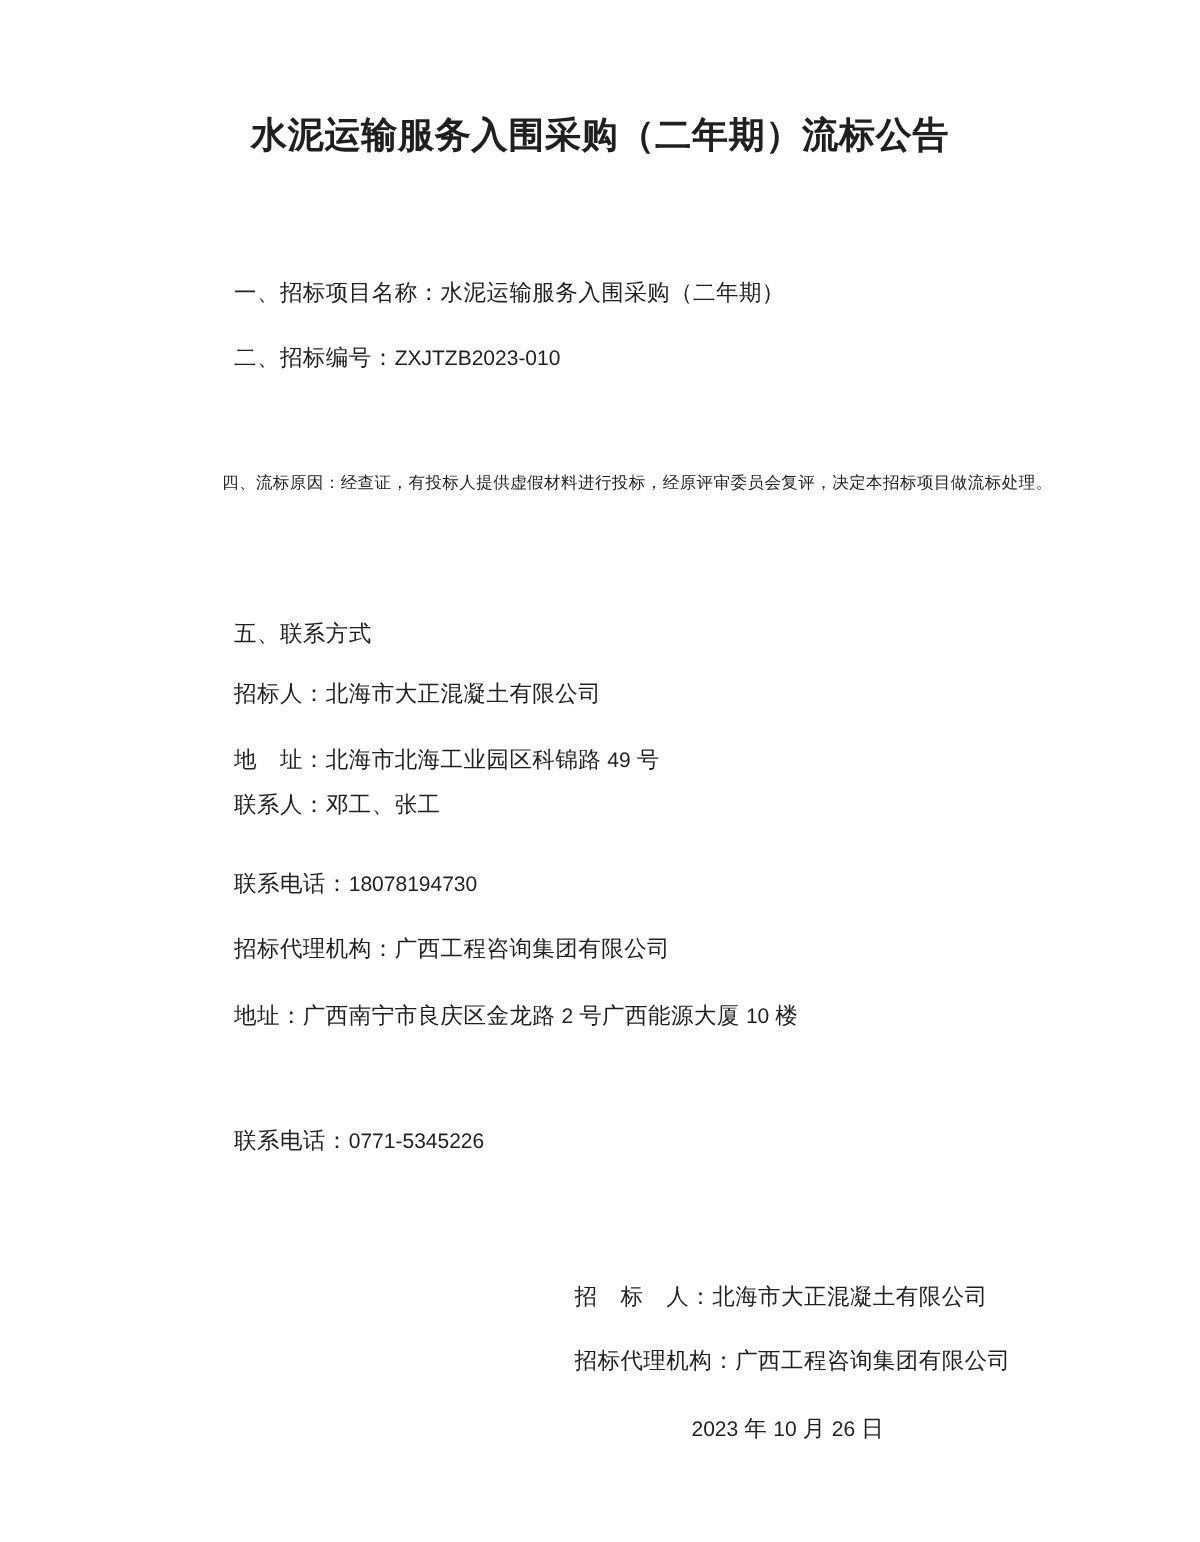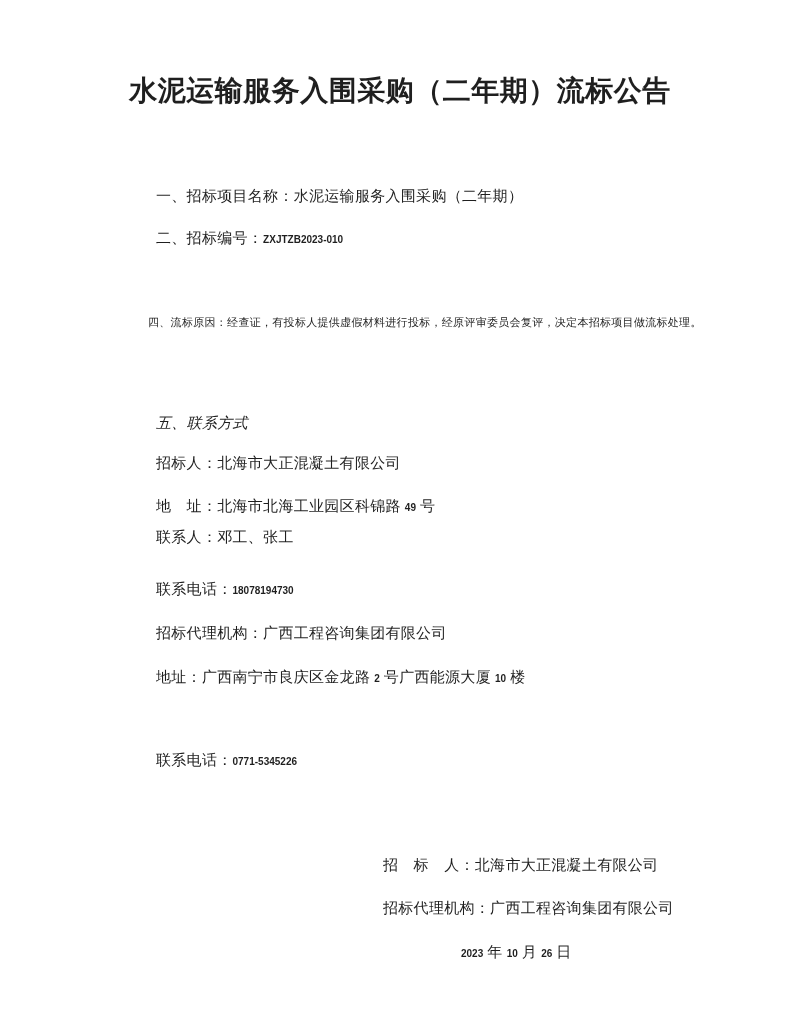--- a/index.html
+++ b/index.html
@@ -16,21 +16,21 @@
     font-family: "Liberation Serif", "DejaVu Serif", serif;
     color: #1f1f1f;
   }
   .doc-title {
     position: absolute;
     left: 0;
     right: 0;
     top: 74px;
     margin: 0;
     text-align: center;
-    font-size: 28px;
+    font-size: 24px;
     font-weight: 700;
     letter-spacing: 0.5px;
     line-height: 34px;
   }
   .line {
     position: absolute;
     margin: 8px;
     font-size: 15px;
     line-height: 21px;
     white-space: nowrap;
@@ -39,38 +39,38 @@
   .para {
     position: absolute;
     margin: 0;
     font-size: 11px;
     line-height: 38px;
     letter-spacing: 0.3px;
     text-align: justify;
   }
   .latin {
     font-family: "Liberation Sans", "DejaVu Sans", sans-serif;
-    font-weight: 700;
-    font-size: 10px;
+    font-weight: 400;
+    font-size: 14px;
     letter-spacing: 0;
   }
 </style>
 </head>
 <body>
 
 <div class="page">
 
   <h1 class="doc-title">水泥运输服务入围采购（二年期）流标公告</h1>
 
   <p class="line" style="left:148px; top:178px;">一、招标项目名称：水泥运输服务入围采购（二年期）</p>
   <p class="line" style="left:148px; top:220px;">二、招标编号：<span class="latin">ZXJTZB2023-010</span></p>
 
   <p class="para" style="left:119px; top:303px; width:604px; text-indent:29px;">四、流标原因：经查证，有投标人提供虚假材料进行投标，经原评审委员会复评，决定本招标项目做流标处理。</p>
 
-  <p class="line" style="left:148px; top:405px;font-style:italic;">五、联系方式</p>
+  <p class="line" style="left:148px; top:405px;">五、联系方式</p>
 
   <p class="line" style="left:148px; top:445px;">招标人：北海市大正混凝土有限公司</p>
   <p class="line" style="left:148px; top:488px;">地　址：北海市北海工业园区科锦路 <span class="latin">49</span> 号</p>
   <p class="line" style="left:148px; top:519px;text-align:center;">联系人：邓工、张工</p>
   <p class="line" style="left:148px; top:571px;">联系电话：<span class="latin">18078194730</span></p>
 
   <p class="line" style="left:148px; top:615px;">招标代理机构：广西工程咨询集团有限公司</p>
   <p class="line" style="left:148px; top:659px;">地址：广西南宁市良庆区金龙路 <span class="latin">2</span> 号广西能源大厦 <span class="latin">10</span> 楼</p>
   <p class="line" style="left:148px; top:742px;">联系电话：<span class="latin">0771-5345226</span></p>
 

